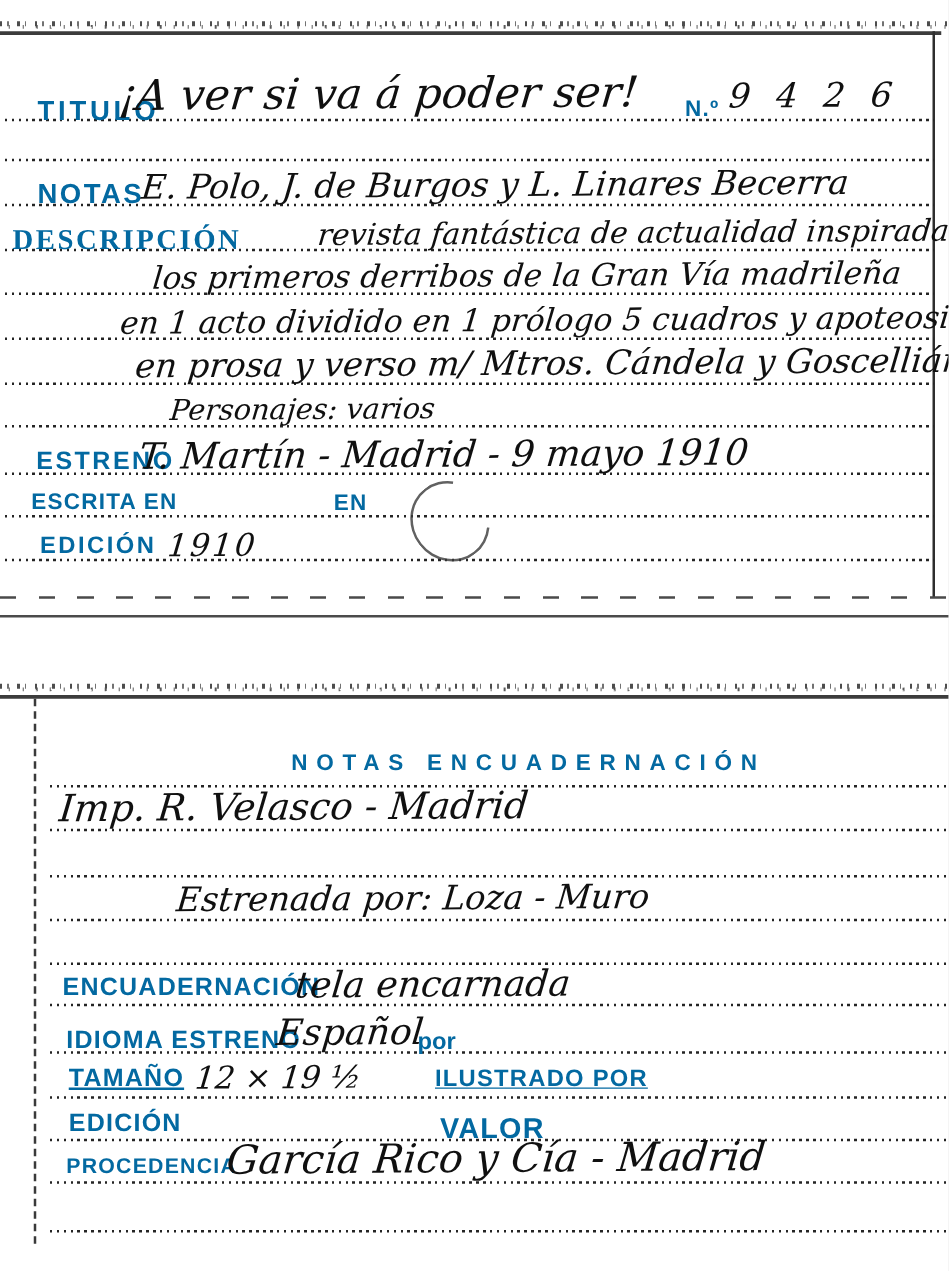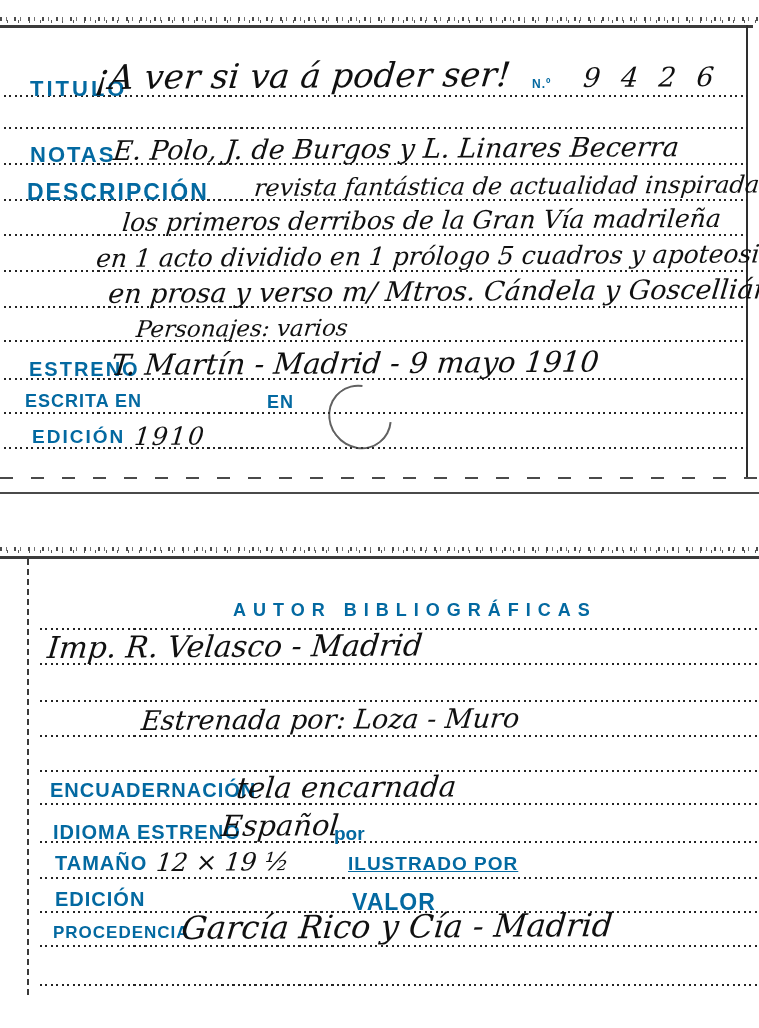--- a/index.html
+++ b/index.html
@@ -57,23 +57,23 @@
     <div class="dotline" style="left:4px;top:199px;width:743px;"></div>
     <div class="dotline" style="left:4px;top:234px;width:743px;"></div>
     <div class="dotline" style="left:4px;top:270px;width:743px;"></div>
     <div class="dotline" style="left:4px;top:306px;width:743px;"></div>
     <div class="dotline" style="left:4px;top:340px;width:743px;"></div>
     <div class="dotline" style="left:4px;top:378px;width:743px;"></div>
     <div class="dotline" style="left:4px;top:412px;width:743px;"></div>
     <div class="dotline" style="left:4px;top:447px;width:743px;"></div>
 
     <div class="label" style="left:30px;top:76px;font-size:22px;letter-spacing:3px;">TITULO</div>
-    <div class="label" style="left:532px;top:77px;font-size:12px;letter-spacing:1px;">N.º</div>
+    <div class="label" style="left:548px;top:77px;font-size:18px;letter-spacing:1px;">N.º</div>
     <div class="label" style="left:30px;top:142px;font-size:22px;letter-spacing:2px;">NOTAS</div>
-    <div class="label" style="left:27px;top:179px;font-size:23px;letter-spacing:2px;">DESCRIPCIÓN</div>
+    <div class="label" style="left:10px;top:179px;font-size:23px;letter-spacing:2px;font-family:Liberation Serif, serif;">DESCRIPCIÓN</div>
     <div class="label" style="left:29px;top:358px;font-size:20px;letter-spacing:2px;">ESTRENO</div>
     <div class="label" style="left:25px;top:391px;font-size:18px;letter-spacing:1px;">ESCRITA EN</div>
     <div class="label" style="left:267px;top:392px;font-size:18px;letter-spacing:1px;">EN</div>
     <div class="label" style="left:32px;top:426px;font-size:19px;letter-spacing:2px;">EDICIÓN</div>
 
     <div class="hw" style="left:94px;top:60px;font-size:34px;">¡A ver si va á poder ser!</div>
     <div class="hw" style="left:582px;top:64px;font-size:27px;letter-spacing:6px;">9 4 2 6</div>
     <div class="hw" style="left:112px;top:137px;font-size:27px;">E. Polo, J. de Burgos y L. Linares Becerra</div>
     <div class="hw" style="left:253px;top:176px;font-size:24px;">revista fantástica de actualidad inspirada en</div>
     <div class="hw" style="left:121px;top:210px;font-size:25px;">los primeros derribos de la Gran Vía madrileña</div>
@@ -88,41 +88,41 @@
     <div class="dashline" style="left:0px;top:477px;width:759px;"></div>
     <div class="solidline" style="left:0px;top:492px;width:759px;height:1.5px;background:#4a4a4a;"></div>
   </section>
 
   <section>
 
     <div class="speckle" style="left:0px;top:546px;width:759px;height:10px;"></div>
     <div class="solidline" style="left:0px;top:556px;width:759px;height:3px;"></div>
     <div class="vline" style="left:27px;top:559px;height:436px;border-left:2px dashed #3a3a3a;"></div>
 
-    <div class="label" style="left:233px;top:600px;font-size:18px;letter-spacing:7px;">AUTOR BIBLIOGRÁFICAS</div>
+    <div class="label" style="left:233px;top:600px;font-size:18px;letter-spacing:7px;">NOTAS ENCUADERNACIÓN</div>
 
     <div class="dotline" style="left:40px;top:628px;width:719px;"></div>
     <div class="dotline" style="left:40px;top:663px;width:719px;"></div>
     <div class="dotline" style="left:40px;top:700px;width:719px;"></div>
     <div class="dotline" style="left:40px;top:735px;width:719px;"></div>
     <div class="dotline" style="left:40px;top:770px;width:719px;"></div>
     <div class="dotline" style="left:40px;top:803px;width:719px;"></div>
     <div class="dotline" style="left:40px;top:841px;width:719px;"></div>
     <div class="dotline" style="left:40px;top:877px;width:719px;"></div>
     <div class="dotline" style="left:40px;top:911px;width:719px;"></div>
     <div class="dotline" style="left:40px;top:945px;width:719px;"></div>
     <div class="dotline" style="left:40px;top:984px;width:719px;"></div>
 
     <div class="hw" style="left:46px;top:633px;font-size:30px;">Imp. R. Velasco - Madrid</div>
     <div class="hw" style="left:140px;top:707px;font-size:27px;">Estrenada por: Loza - Muro</div>
 
     <div class="label" style="left:50px;top:779px;font-size:20px;letter-spacing:1px;">ENCUADERNACIÓN</div>
     <div class="label" style="left:53px;top:821px;font-size:20px;letter-spacing:1px;">IDIOMA ESTRENO</div>
     <div class="label" style="left:334px;top:823px;font-size:19px;">por</div>
-    <div class="label" style="left:55px;top:852px;font-size:20px;letter-spacing:1px;">TAMAÑO</div>
+    <div class="label" style="left:55px;top:852px;font-size:20px;letter-spacing:1px;text-decoration:underline;">TAMAÑO</div>
     <div class="label" style="left:348px;top:853px;font-size:19px;letter-spacing:1px;text-decoration:underline;">ILUSTRADO POR</div>
     <div class="label" style="left:55px;top:888px;font-size:20px;letter-spacing:1px;">EDICIÓN</div>
     <div class="label" style="left:352px;top:889px;font-size:23px;letter-spacing:1px;">VALOR</div>
     <div class="label" style="left:53px;top:923px;font-size:17px;letter-spacing:1px;">PROCEDENCIA</div>
 
     <div class="hw" style="left:235px;top:774px;font-size:29px;">tela encarnada</div>
     <div class="hw" style="left:220px;top:812px;font-size:29px;">Español</div>
     <div class="hw" style="left:155px;top:850px;font-size:25px;">12 × 19 ½</div>
     <div class="hw" style="left:180px;top:912px;font-size:32px;">García Rico y Cía - Madrid</div>
   </section>

